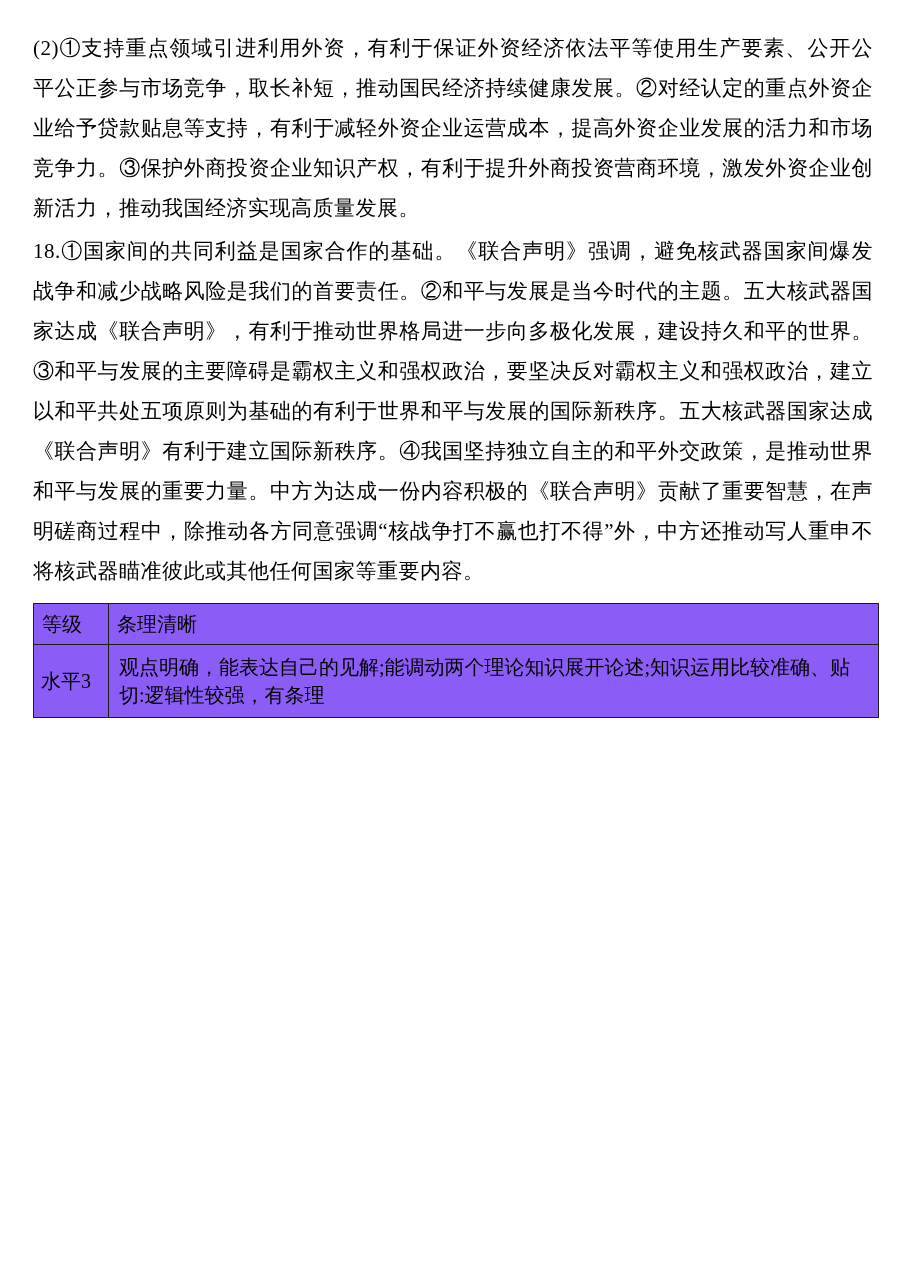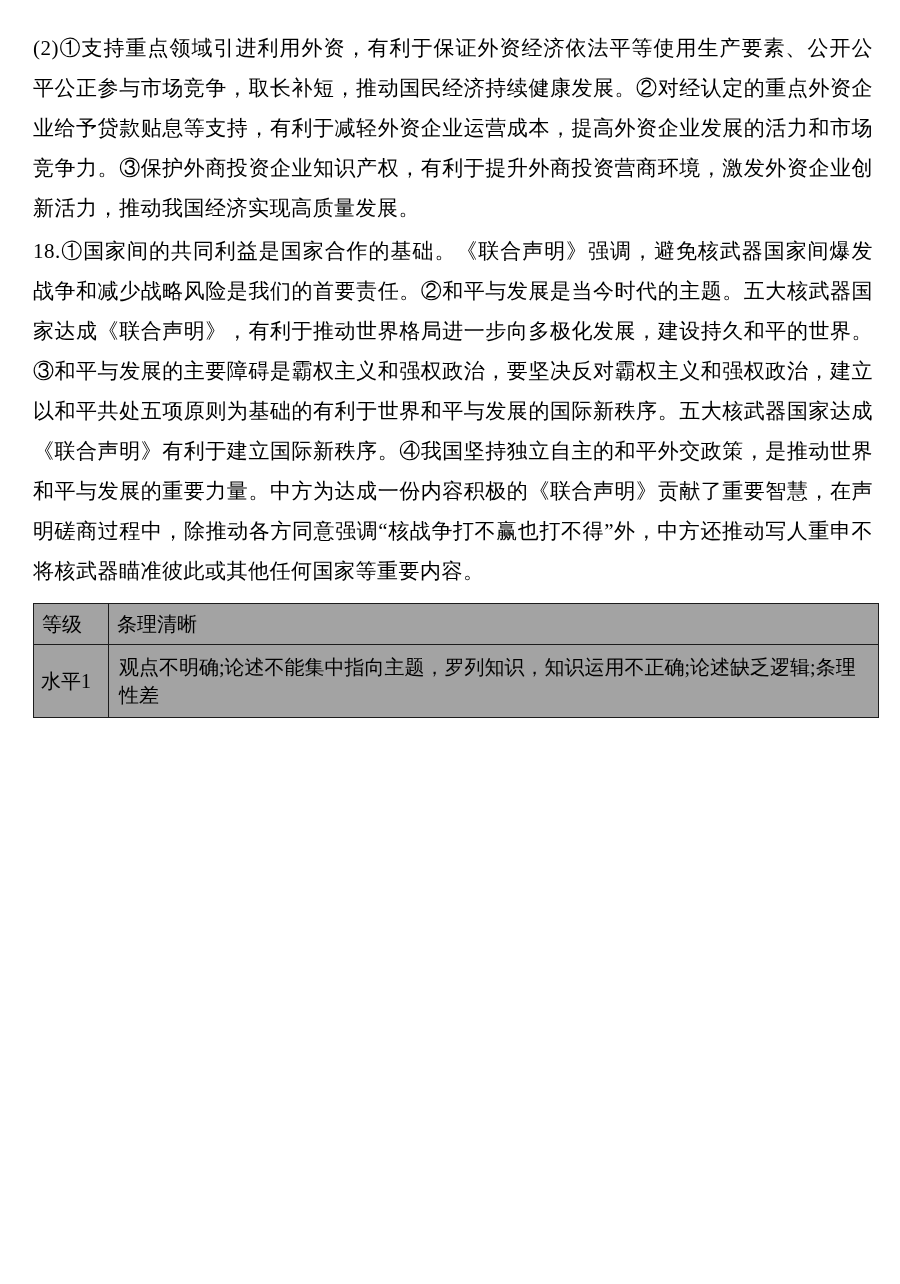--- a/index.html
+++ b/index.html
@@ -27,21 +27,21 @@
     margin-top: 12px;
     table-layout: fixed;
   }
   .rubric th, .rubric td {
     border: 1.6px solid #1c1c1c;
     font-weight: normal;
     font-size: 20px;
     line-height: 28px;
     text-align: left;
     vertical-align: middle;
-    background: #a3a3a3;
+    background: #8b5cf6;
   }
   .rubric th { height: 36px; padding: 2px 8px; }
   .col-level { width: 58px; }
   .data-row td { height: 64px; }
   .level-cell { padding: 4px 7px; word-break: break-all; }
   .req-cell  { padding: 4px 10px; }
   .footer {
     position: absolute;
     left: 0;
     right: 0;
@@ -62,22 +62,22 @@
     <p class="para">(2)①支持重点领域引进利用外资，有利于保证外资经济依法平等使用生产要素、公开公平公正参与市场竞争，取长补短，推动国民经济持续健康发展。②对经认定的重点外资企业给予贷款贴息等支持，有利于减轻外资企业运营成本，提高外资企业发展的活力和市场竞争力。③保护外商投资企业知识产权，有利于提升外商投资营商环境，激发外资企业创新活力，推动我国经济实现高质量发展。</p>
     <p class="para">18.①国家间的共同利益是国家合作的基础。《联合声明》强调，避免核武器国家间爆发战争和减少战略风险是我们的首要责任。②和平与发展是当今时代的主题。五大核武器国家达成《联合声明》，有利于推动世界格局进一步向多极化发展，建设持久和平的世界。③和平与发展的主要障碍是霸权主义和强权政治，要坚决反对霸权主义和强权政治，建立以和平共处五项原则为基础的有利于世界和平与发展的国际新秩序。五大核武器国家达成《联合声明》有利于建立国际新秩序。④我国坚持独立自主的和平外交政策，是推动世界和平与发展的重要力量。中方为达成一份内容积极的《联合声明》贡献了重要智慧，在声明磋商过程中，除推动各方同意强调“核战争打不赢也打不得”外，中方还推动写人重申不将核武器瞄准彼此或其他任何国家等重要内容。</p>
 
     <table class="rubric">
       <tbody>
           <tr>
         <th class="col-level">等级</th>
         <th>条理清晰</th>
       </tr>
       <tr class="data-row">
-        <td class="level-cell col-level">水平1</td>
-        <td class="req-cell">观点不明确;论述不能集中指向主题，罗列知识，知识运用不正确;论述缺乏逻辑;条理性差</td>
+        <td class="level-cell col-level">水平3</td>
+        <td class="req-cell">观点明确，能表达自己的见解;能调动两个理论知识展开论述;知识运用比较准确、贴切:逻辑性较强，有条理</td>
       </tr>
     </tbody>
       </table>
   </div>
 
   <div class="footer">
     <span class="seg">思想政治答案</span>
     <span class="seg">第 4 页</span>
     <span class="seg">共 4 页</span>
   </div>

